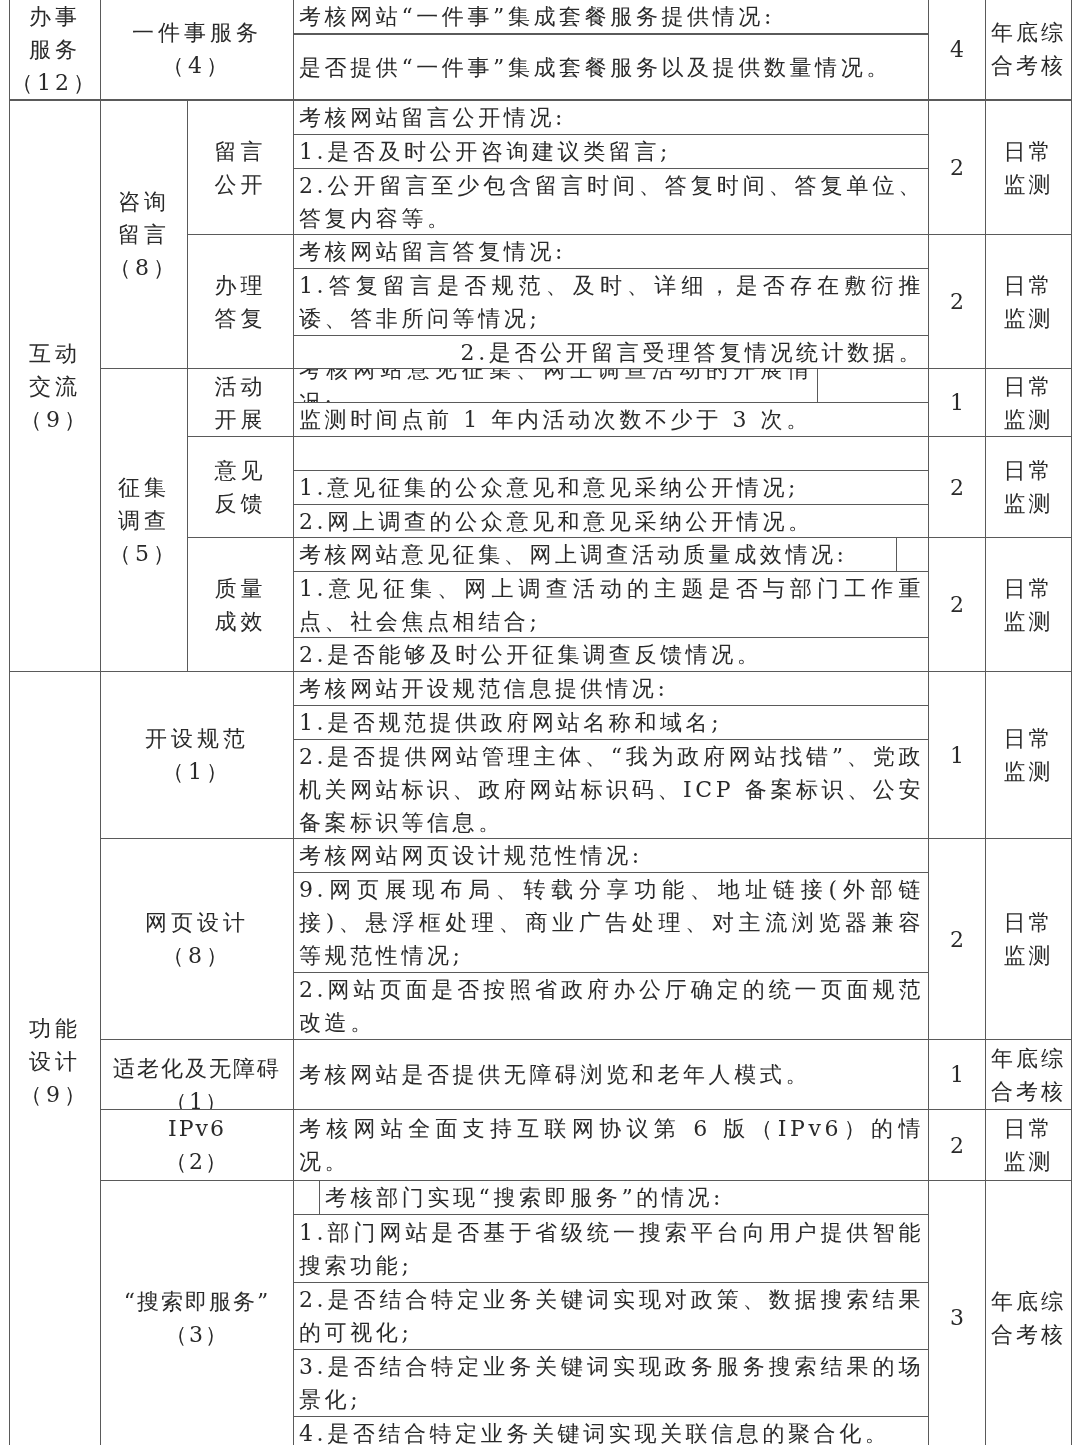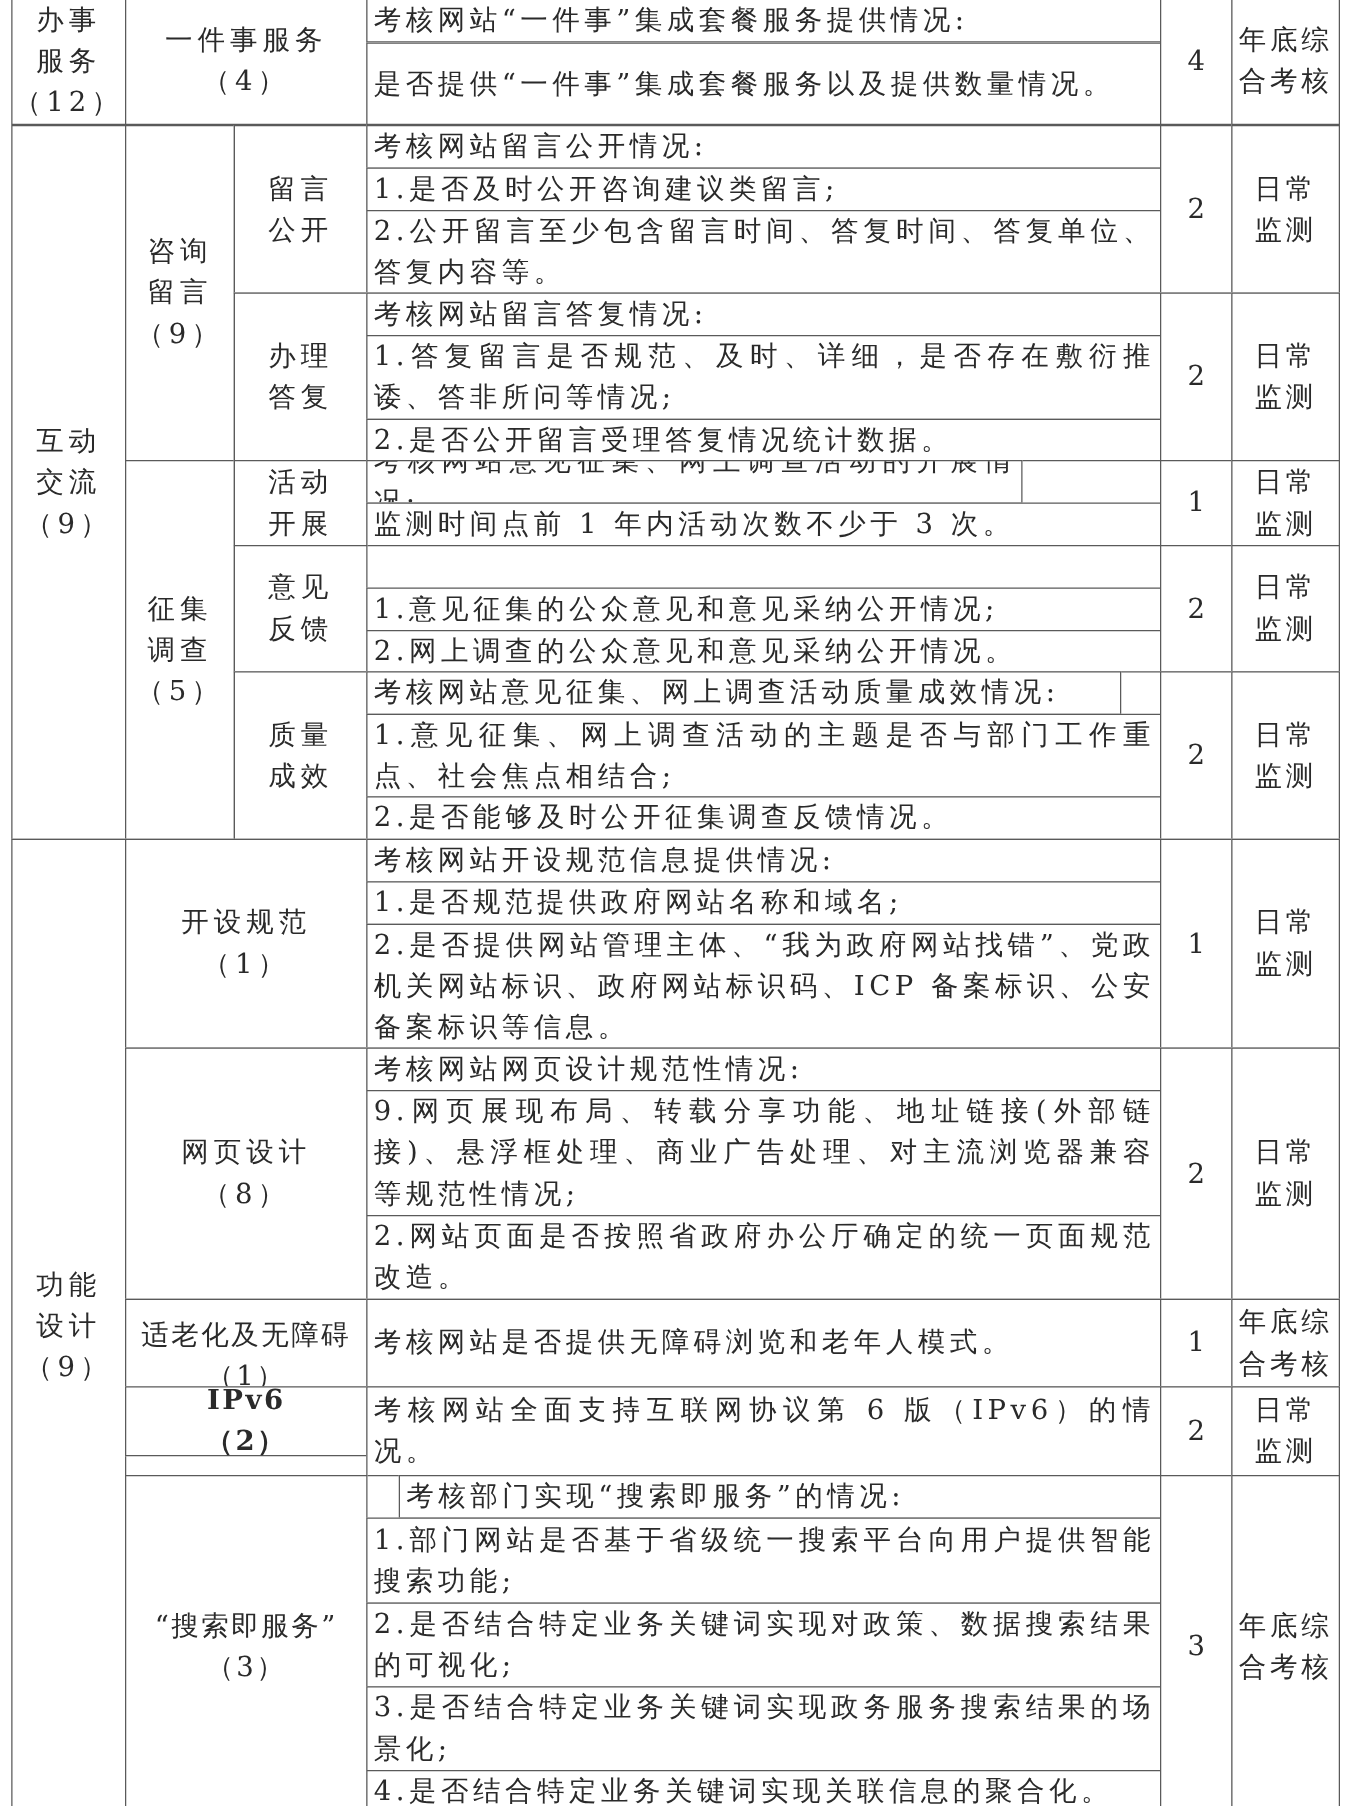--- a/index.html
+++ b/index.html
@@ -42,21 +42,21 @@
 合考核</span>
     </div>
     <div class="cell" style="left: 9px; top: 100px; width: 92px; height: 572px; align-items: center; line-height: 33px;">
       <span class="txt">互动
 交流
 （9）</span>
     </div>
     <div class="cell" style="left: 100px; top: 100px; width: 88px; height: 269px; line-height: 33px;">
       <span class="txt">咨询
 留言
-（9）</span>
+（8）</span>
     </div>
     <div class="cell" style="left: 187px; top: 100px; width: 107px; height: 135px; line-height: 33px;">
       <span class="txt">留言
 公开</span>
     </div>
     <div class="line" style="left: 293px; top: 100px; width: 636px; height: 35px;">
       <span class="txt">考核网站留言公开情况:</span>
     </div>
     <div class="line" style="left: 293px; top: 134px; width: 636px; height: 35px;">
       <span class="txt">1.是否及时公开咨询建议类留言;</span>
@@ -74,21 +74,21 @@
     <div class="cell" style="left: 187px; top: 234px; width: 107px; height: 135px; line-height: 33px;">
       <span class="txt">办理
 答复</span>
     </div>
     <div class="line" style="left: 293px; top: 234px; width: 636px; height: 35px;">
       <span class="txt">考核网站留言答复情况:</span>
     </div>
     <div class="line" style="left: 293px; top: 268px; width: 636px; height: 68px;">
       <span class="txt">1.答复留言是否规范、及时、详细，是否存在敷衍推诿、答非所问等情况;</span>
     </div>
-    <div class="line" style="left: 293px; top: 335px; width: 636px; height: 34px;">
+    <div class="line" style="left: 293px; top: 335px; width: 636px; height: 34px; justify-content: flex-end;">
       <span class="txt">2.是否公开留言受理答复情况统计数据。</span>
     </div>
     <div class="cell" style="left: 928px; top: 234px; width: 58px; height: 135px; letter-spacing: 0px;">
       <span class="txt">2</span>
     </div>
     <div class="cell" style="left: 985px; top: 234px; width: 87px; height: 135px; letter-spacing: 3px; line-height: 33px;">
       <span class="txt">日常
 监测</span>
     </div>
     <div class="cell" style="left: 100px; top: 368px; width: 88px; height: 304px; line-height: 33px;">
@@ -202,21 +202,21 @@
     <div class="line" style="left: 293px; top: 1039px; width: 636px; height: 71px;">
       <span class="txt">考核网站是否提供无障碍浏览和老年人模式。</span>
     </div>
     <div class="cell" style="left: 928px; top: 1039px; width: 58px; height: 71px; letter-spacing: 0px;">
       <span class="txt">1</span>
     </div>
     <div class="cell" style="left: 985px; top: 1039px; width: 87px; height: 71px; letter-spacing: 3px; line-height: 33px;">
       <span class="txt">年底综
 合考核</span>
     </div>
-    <div class="cell" style="left: 100px; top: 1109px; width: 194px; height: 56px; letter-spacing: 2px; line-height: 33px; font-weight: bold;">
+    <div class="cell" style="left: 100px; top: 1109px; width: 194px; height: 72px; letter-spacing: 2px; line-height: 33px;">
       <span class="txt">IPv6
 （2）</span>
     </div>
     <div class="line" style="left: 293px; top: 1109px; width: 636px; height: 72px;">
       <span class="txt">考核网站全面支持互联网协议第 6 版（IPv6）的情况。</span>
     </div>
     <div class="cell" style="left: 928px; top: 1109px; width: 58px; height: 72px; letter-spacing: 0px;">
       <span class="txt">2</span>
     </div>
     <div class="cell" style="left: 985px; top: 1109px; width: 87px; height: 72px; letter-spacing: 3px; line-height: 33px;">

